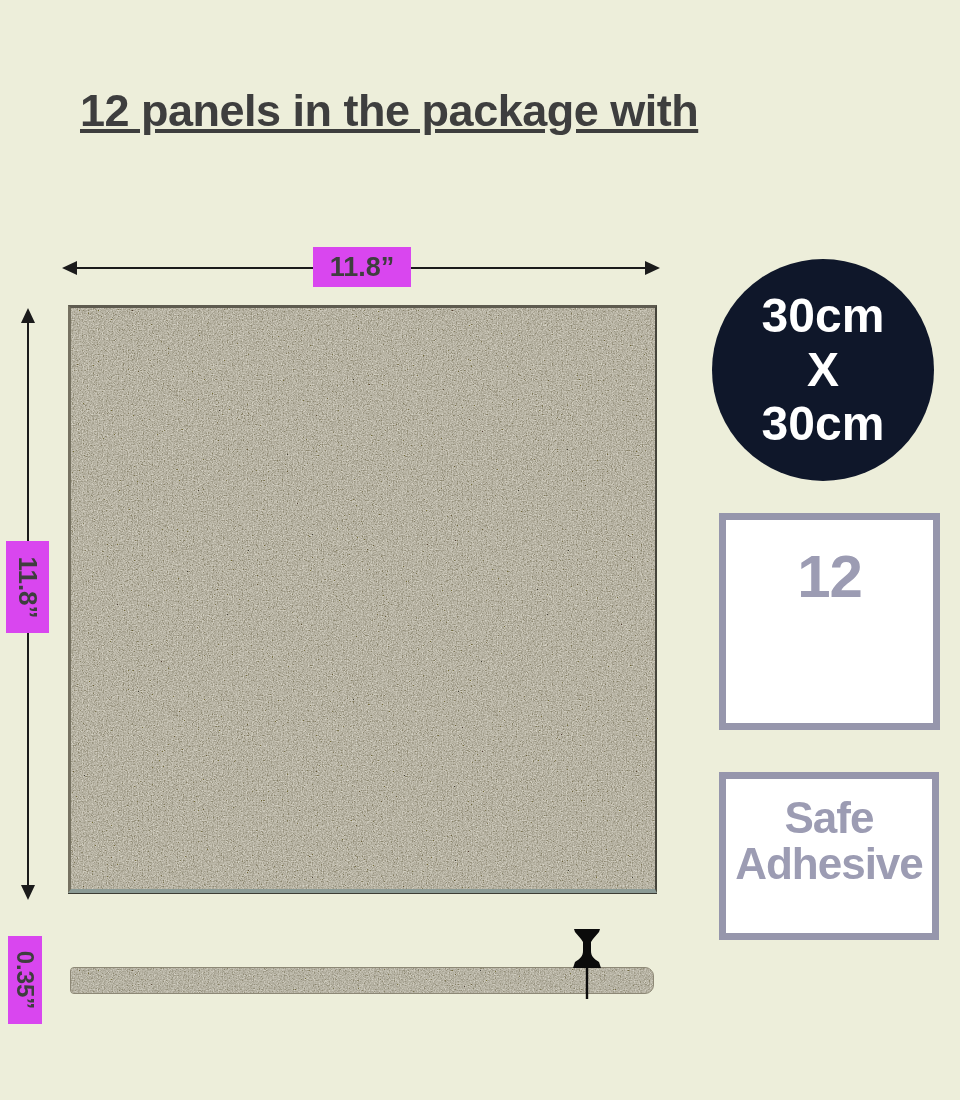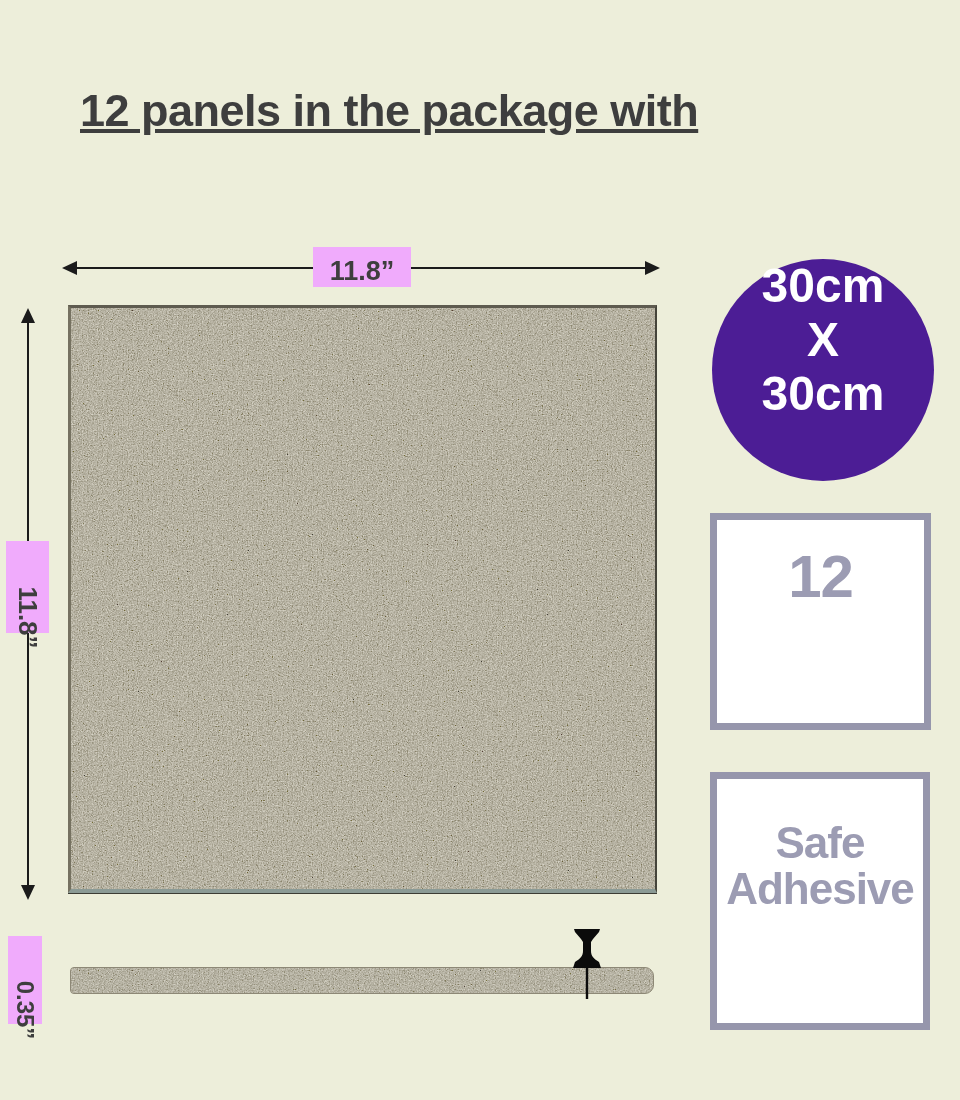--- a/index.html
+++ b/index.html
@@ -25,22 +25,22 @@
     border-top:7px solid transparent; border-bottom:7px solid transparent; border-left:15px solid #1b1b1b;}
 
   .dim-v{position:absolute; left:21px; top:308px; width:14px; height:592px;}
   .dim-v .line{position:absolute; top:10px; bottom:10px; left:6px; width:2px; background:#1b1b1b;}
   .dim-v .ah-t{position:absolute; top:0; left:0; width:0; height:0;
     border-left:7px solid transparent; border-right:7px solid transparent; border-bottom:15px solid #1b1b1b;}
   .dim-v .ah-b{position:absolute; bottom:0; left:0; width:0; height:0;
     border-left:7px solid transparent; border-right:7px solid transparent; border-top:15px solid #1b1b1b;}
 
   .dim-label{
-    position:absolute; background:#f0abfc; color:#3e3e3e; font-weight:700;
-    display:flex; align-items:flex-end; justify-content:center; z-index:3;
+    position:absolute; background:#d946ef; color:#3e3e3e; font-weight:700;
+    display:flex; align-items:center; justify-content:center; z-index:3;
   }
   .dim-label.h{left:313px; top:247px; width:98px; height:40px; font-size:27px;}
   .dim-label.v1{left:6px; top:541px; width:43px; height:92px; font-size:26px;}
   .dim-label.v2{left:8px; top:936px; width:34px; height:88px; font-size:24px;}
   .dim-label .rot{transform:rotate(90deg); white-space:nowrap;}
 
   
   .panel{
     position:absolute; left:68px; top:305px; width:589px; height:588px;
     box-sizing:border-box;
@@ -56,35 +56,35 @@
     border:1px solid #8d8876; box-sizing:border-box; background:#a19b89;
     box-shadow:inset 0 4px 4px rgba(255,255,255,.28), inset 0 -6px 6px rgba(70,64,48,.30);
   }
 
   
   .pin{position:absolute; left:568px; top:928px; width:38px; height:71px; z-index:4;}
 
   
   .circle{
     position:absolute; left:712px; top:259px; width:222px; height:222px;
-    border-radius:50%; background:#4c1d95;
-    display:flex; flex-direction:column; align-items:center; justify-content:flex-start;
+    border-radius:50%; background:#0f172a;
+    display:flex; flex-direction:column; align-items:center; justify-content:center;
     color:#ffffff; font-weight:700; font-size:48px; line-height:54px; text-align:center;
   }
   .badge-box{
     position:absolute; background:#ffffff; border:7px solid #9696ac; box-sizing:border-box;
-    color:#9c9cb3; font-weight:700; text-align:center;
+    color:#9c9cb3; font-weight:700; text-align:center;margin-left:9px;
   }
   .badge-box.count{
     left:710px; top:513px; width:221px; height:217px;
     font-size:60px; line-height:66px; padding-top:24px; letter-spacing:-1px;
   }
   .badge-box.adhesive{
-    left:710px; top:772px; width:220px; height:258px;
-    font-size:44px; line-height:46px; padding-top:41px; letter-spacing:-1px;
+    left:710px; top:772px; width:220px; height:168px;
+    font-size:44px; line-height:46px; padding-top:16px; letter-spacing:-1px;
     white-space:nowrap; overflow:visible;
   }
   .badge-box div, .circle div{white-space:nowrap;}
 </style>
 </head>
 <body>
 
 <div class="canvas">
 
   <svg width="0" height="0" style="position:absolute" aria-hidden="true">

